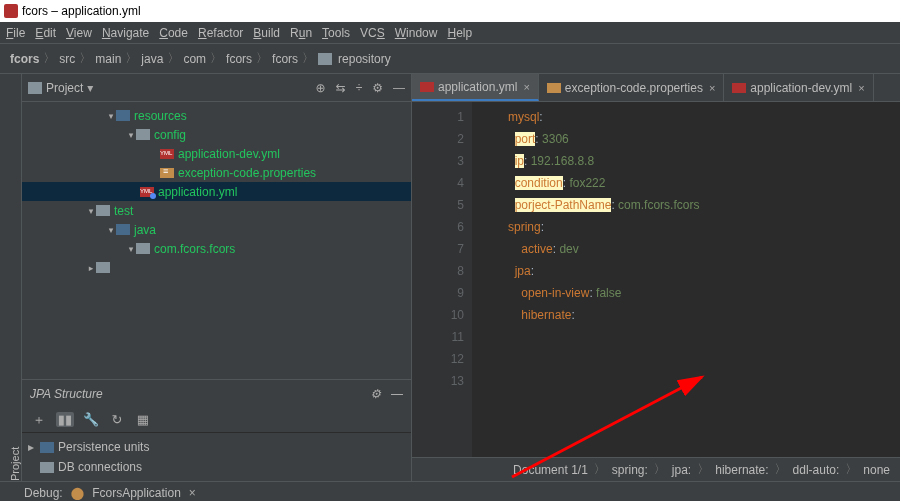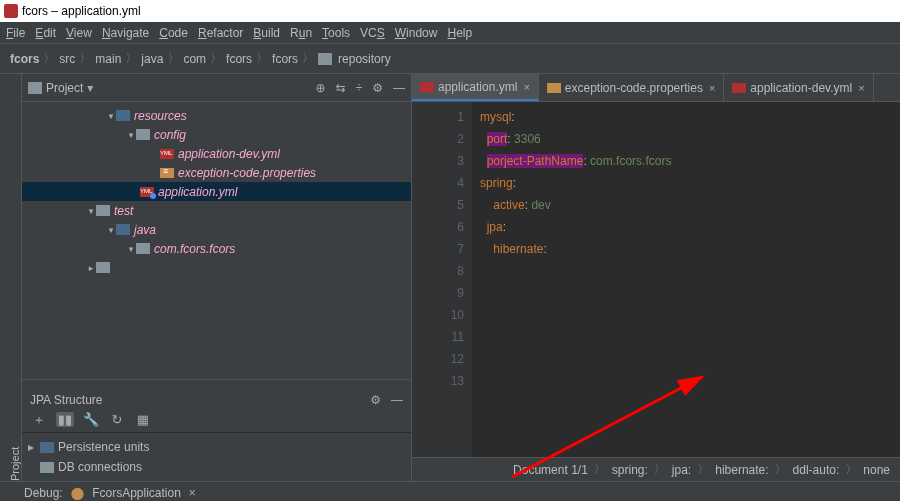--- a/index.html
+++ b/index.html
@@ -29,39 +29,39 @@
 .tree .ico { width:14px; height:14px; margin-right:4px; display:inline-block; }
 .tree .ico.folder { background:#87939a; height:11px; }
 .tree .ico.folder.res { background:#47698a; }
 .tree .ico.yml { background:#b03030; height:10px; position:relative; }
 .tree .ico.yml::after { content:'YML'; position:absolute; font-size:6px; color:#fff; left:0; top:1px; }
 .tree .ico.yml.green::before { content:''; position:absolute; width:6px; height:6px; background:#568af2; border-radius:50%; right:-2px; bottom:-2px; }
 .tree .ico.props { background:#c28c4a; height:10px; }
 .tree .ico.props::after { content:'≡'; position:absolute; font-size:9px; color:#fff; left:3px; top:-2px; }
 .tree .ico.class { background:#2e6b4a; border-radius:50%; }
 .tree .ico.class::after { content:'C'; color:#fff; font-size:9px; margin-left:3px; }
-.tree .txt { color:#f9a8d4;font-style:italic; }
-.jpa-header { height:28px; display:flex; align-items:flex-end; justify-content:space-between; padding:0 8px; border-top:1px solid #515658; background:#3c3f41; }
+.tree .txt { color:#22c55e; }
+.jpa-header { height:28px; display:flex; align-items:center; justify-content:space-between; padding:0 8px; border-top:1px solid #515658; background:#3c3f41;font-style:italic; }
 .jpa-tools { height:26px; display:flex; align-items:center; gap:8px; padding:0 8px; color:#aaa; border-bottom:1px solid #2b2b2b; }
 .jpa-tools .t { width:18px; text-align:center; font-size:13px; }
 .jpa-tree { padding:4px 0; }
 .jpa-tree .row { display:flex; align-items:center; height:20px; padding-left:6px; }
 .editor-pane { flex:1; display:flex; flex-direction:column; background:#2b2b2b; }
 .tab-row { height:28px; display:flex; border-bottom:1px solid #515658; background:#3c3f41; overflow:hidden; }
 .tab { display:flex; align-items:center; padding:0 8px; gap:4px; border-right:1px solid #515658; color:#bbb; cursor:default; }
 .tab.active { background:#4e5254; border-bottom:2px solid #3c7bbf; }
 .tab .close { color:#aaa; margin-left:2px; font-size:11px; }
 .editor { flex:1; display:flex; font-family:'Consolas',monospace; font-size:14px; position:relative; }
 .gutter { width:60px; background:#313335; text-align:right; padding:4px 8px 4px 0; color:#606366; line-height:22px; }
 .code { flex:1; padding:4px 0 4px 8px; line-height:22px; position:relative; }
-.code .line { white-space:pre; }
+.code .line { white-space:pre;margin-left:28px; }
 .code .key { color:#cc7832; }
 .code .val { color:#6a8759; }
 .code .str { color:#a9b7c6; }
-.code .hl { background:#701a75; }
+.code .hl { background:#fef9c3; }
 .code .cursor-line { background:#323232; display:block; margin-left:-8px; padding-left:8px; }
 .arrow-annot { position:absolute; pointer-events:none; }
 .status-editor { height:24px; display:flex; align-items:center; justify-content:flex-end; padding:0 10px; gap:6px; color:#bbb; font-size:11px; border-top:1px solid #515658; background:#3c3f41; }
 .status-editor .sep { color:#808080; }
 .debug-bar { height:22px; background:#3c3f41; border-top:1px solid #515658; display:flex; align-items:center; padding-left:24px; gap:8px; font-size:11px; }
 .debug-bar .ico-bug { color:#c28c4a; }
 </style>
 </head>
 <body>
 
@@ -236,24 +236,27 @@
           <div>8</div>
           <div>9</div>
           <div>10</div>
           <div>11</div>
           <div>12</div>
           <div>13</div>
       </div>
       <div class="code">
         <div class="line"><span class="key">mysql</span><span class="str">:</span></div>
         <div class="line">  <span class="key hl">port</span><span class="str">: </span><span class="val">3306</span></div>
+        <div class="line">  <span class="key hl">ip</span><span class="str">: </span><span class="val">192.168.8.8</span></div>
+        <div class="line">  <span class="key hl">condition</span><span class="str">: </span><span class="val">fox222</span></div>
         <div class="line">  <span class="key hl">porject-PathName</span><span class="str">: </span><span class="val">com.fcors.fcors</span></div>
         <div class="line"><span class="key">spring</span><span class="str">:</span></div>
         <div class="line">    <span class="key">active</span><span class="str">: </span><span class="val">dev</span></div>
         <div class="line">  <span class="key">jpa</span><span class="str">:</span></div>
+        <div class="line">    <span class="key">open-in-view</span><span class="str">: </span><span class="val">false</span></div>
         <div class="line">    <span class="key">hibernate</span><span class="str">:</span></div>
 
         <svg class="arrow-annot" style="left:30px;top:265px" width="220" height="120">
           <defs>
               <marker id="ah" markerWidth="10" markerHeight="10" refX="8" refY="3" orient="auto">
                 <path d="M0,0 L0,6 L9,3 z" fill="#ff0000"></path>
               </marker>
             </defs>
           <line x1="10" y1="110" x2="200" y2="10" stroke="#ff0000" stroke-width="3" marker-end="url(#ah)"></line>
         </svg>

